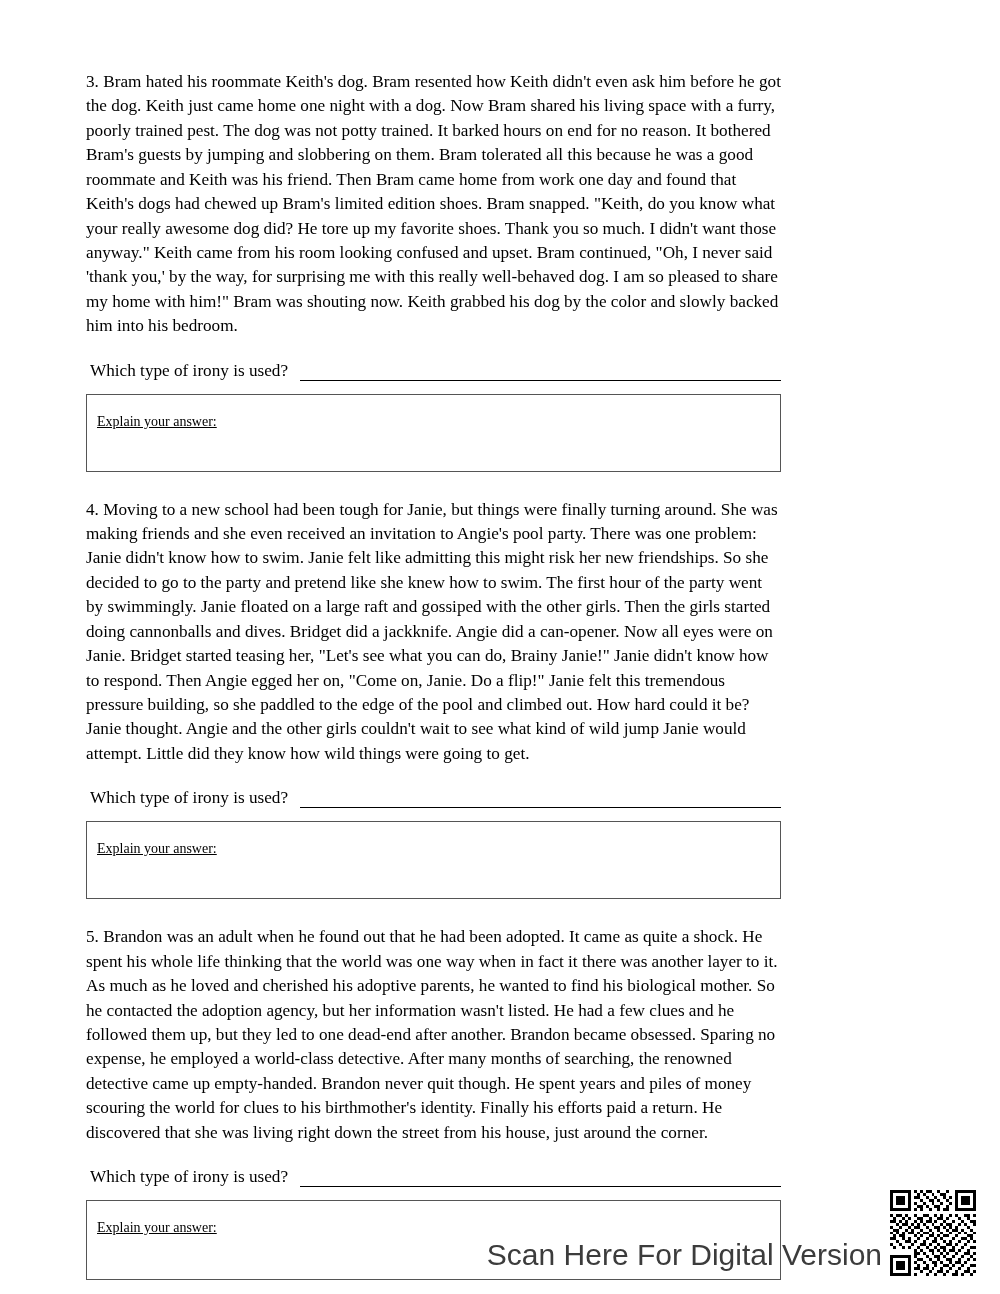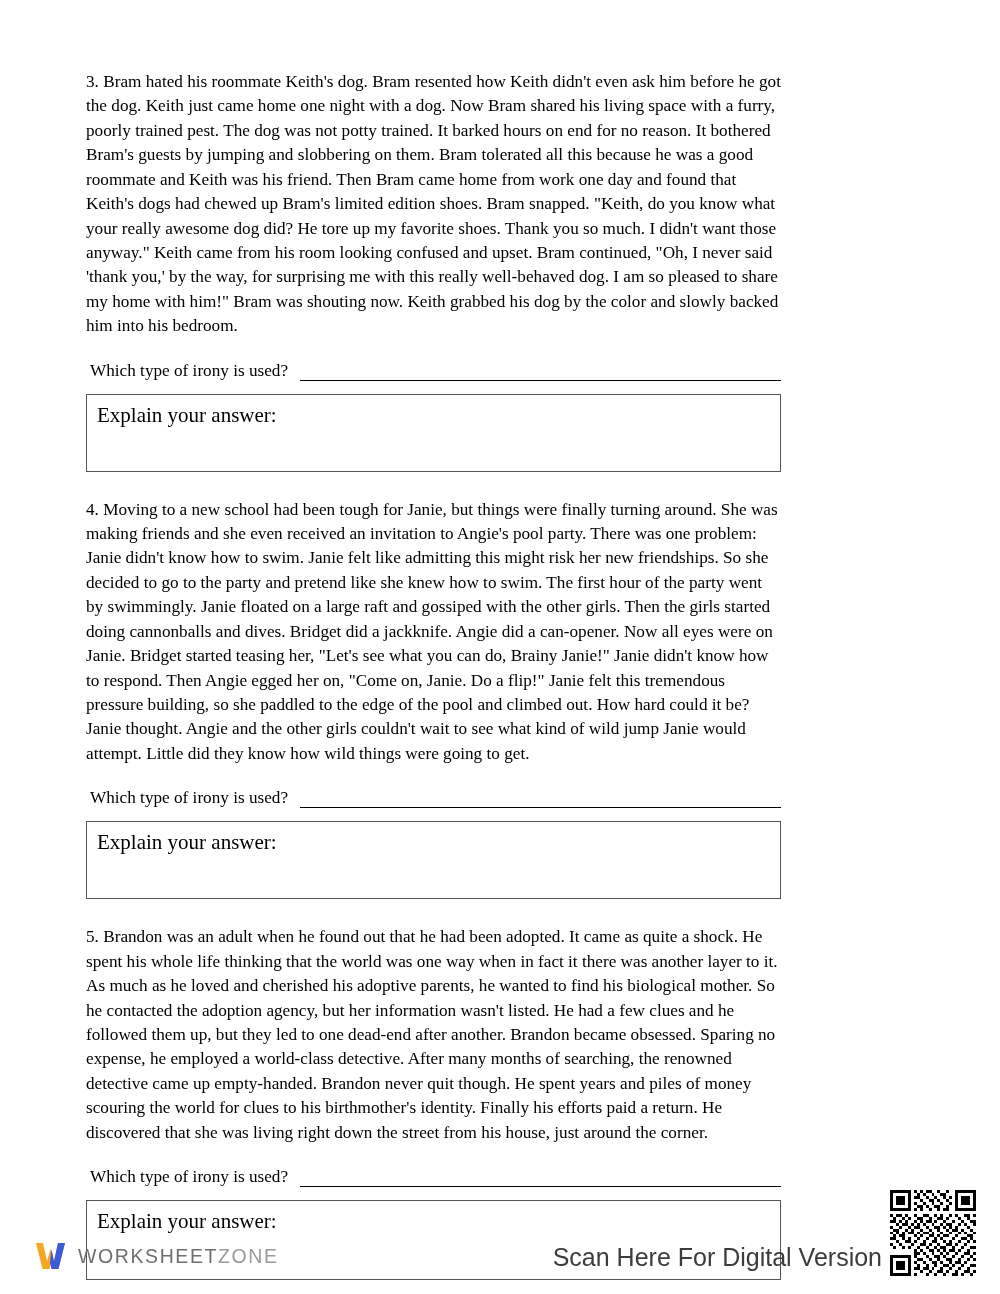--- a/index.html
+++ b/index.html
@@ -48,22 +48,23 @@
   .answer-line {
     flex: 1;
     border-bottom: 1.4px solid #000;
     margin-left: 12px;
     height: 17px;
   }
   .explain-box {
     margin-top: 13px;
     border: 1.4px solid #555;
     height: 78px;
-    padding: 8px 0 0 10px;
-    font-size: 21px;
+    padding: 19px 0 0 10px;
+    font-size: 14px;
+    text-decoration: underline;
   }
   .explain-box.tall {
     height: 80px;
   }
   .gap-q4 { height: 26px; }
   .gap-q5 { height: 26px; }
 
   
   .footer {
     position: absolute;
@@ -91,21 +92,21 @@
     color: #6f6f6f;
   }
   .logo-text .zone {
     color: #9a9a9a;
   }
   .scan-text {
     position: absolute;
     right: 118px;
     bottom: 22px;
     font-family: "Liberation Sans", sans-serif;
-    font-size: 25px;
+    font-size: 30px;
     color: #3c3c3c;
     white-space: nowrap;
   }
   .qr {
     position: absolute;
     right: 24px;
     bottom: 18px;
     width: 86px;
     height: 86px;
     background: #fff;
@@ -150,27 +151,20 @@
     </div>
     <div class="explain-box tall">
       <span>Explain your answer:</span>
     </div>
   </div>
 
 </div>
 
 <div class="footer">
 
-  <div class="logo-wrap">
-    <svg class="logo-mark" viewBox="0 0 34 32">
-      <path d="M2 3 L9 3 L13 21 L16.5 9 L20 21 L24 3 L31 3 L24.5 29 L17.5 29 L16.5 24 L15.5 29 L8.5 29 Z" fill="#f5a623"></path>
-      <path d="M17.5 9 L20 21 L24 3 L31 3 L24.5 29 L17.5 29 L16 23 Z" fill="#3b5bdb"></path>
-    </svg>
-    <span class="logo-text"><span>WORKSHEET</span><span class="zone">ZONE</span></span>
-  </div>
 
   <div class="scan-text">Scan Here For Digital Version</div>
 
   <svg class="qr" viewBox="0 0 29 29" shape-rendering="crispEdges">
     <rect x="0" y="0" width="29" height="29" fill="#ffffff"></rect>
     <g fill="#000000">
       <rect x="0" y="0" width="7" height="1"></rect>
         <rect x="0" y="6" width="7" height="1"></rect>
       <rect x="0" y="0" width="1" height="7"></rect>
         <rect x="6" y="0" width="1" height="7"></rect>

